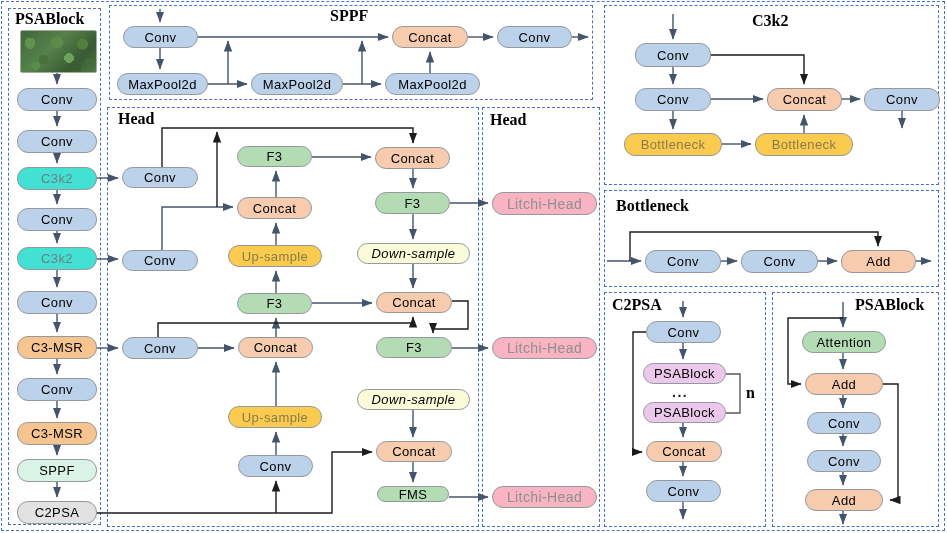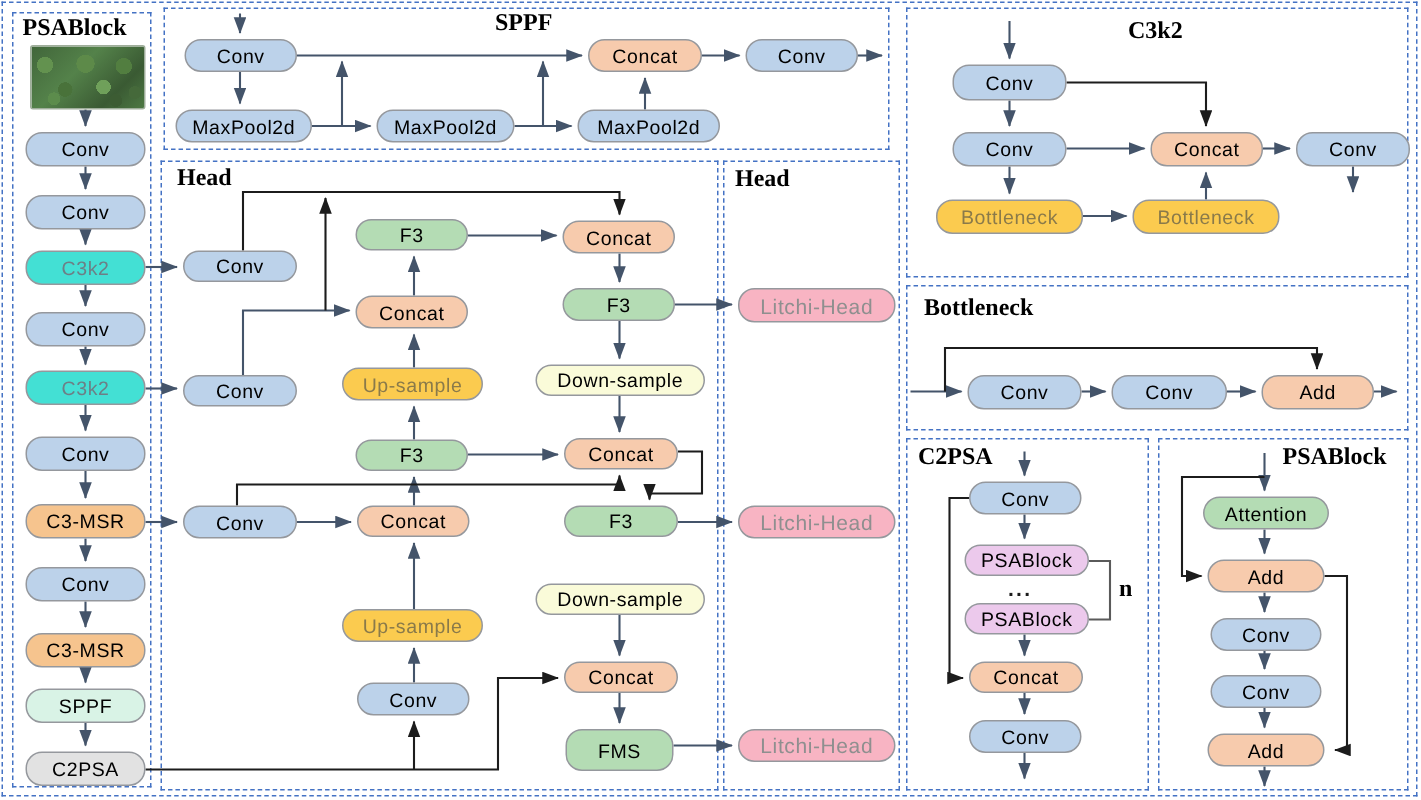--- a/index.html
+++ b/index.html
@@ -20,21 +20,21 @@
     background:#fff;
   }
   .node.blue{background:#bcd2ea;}
   .node.cyan{background:#43e0d4; color:#6d7f86;}
   .node.orange{background:#f6c48e;}
   .node.mint{background:#d9f3e6;}
   .node.lightgray{background:#e2e2e2;}
   .node.peach{background:#f7cbad;}
   .node.green{background:#b4dcb4;}
   .node.gold{background:#fbcb4f; color:#8a7a4a;}
-  .node.paleyellow{background:#fafbd9;}
+  .node.paleyellow{background:#fafbd9;font-style:italic;}
   .node.pink{background:#f8b4c3; color:#8f8f8f; font-size:14px;}
   .node.plum{background:#ecc9ec;}
   .node.image{
     border-radius:2px; border:1px solid #9fae9b;
     background:
       radial-gradient(circle 9px at 12% 30%, #63924f 0 60%, transparent 61%),
       radial-gradient(circle 8px at 30% 70%, #49723a 0 60%, transparent 61%),
       radial-gradient(circle 10px at 48% 28%, #5d8a49 0 60%, transparent 61%),
       radial-gradient(circle 8px at 64% 66%, #6fa05a 0 60%, transparent 61%),
       radial-gradient(circle 9px at 82% 32%, #527e40 0 60%, transparent 61%),
@@ -299,21 +299,21 @@
       </div>
       <div class="node green" style="left: 376px; top: 337px; width: 76px; height: 21px;">
         <span>F3</span>
       </div>
       <div class="node paleyellow" style="left: 357px; top: 389px; width: 113px; height: 21px;">
         <span>Down-sample</span>
       </div>
       <div class="node peach" style="left: 376px; top: 441px; width: 76px; height: 21px;">
         <span>Concat</span>
       </div>
-      <div class="node green" style="left: 377px; top: 486px; width: 72px; height: 28px;">
+      <div class="node green" style="left: 377px; top: 486px; width: 72px; height: 16px;">
         <span>FMS</span>
       </div>
       <div class="node pink" style="left: 492px; top: 192px; width: 105px; height: 23px;">
         <span>Litchi-Head</span>
       </div>
       <div class="node pink" style="left: 492px; top: 337px; width: 105px; height: 22px;">
         <span>Litchi-Head</span>
       </div>
       <div class="node pink" style="left: 492px; top: 486px; width: 105px; height: 22px;">
         <span>Litchi-Head</span>

